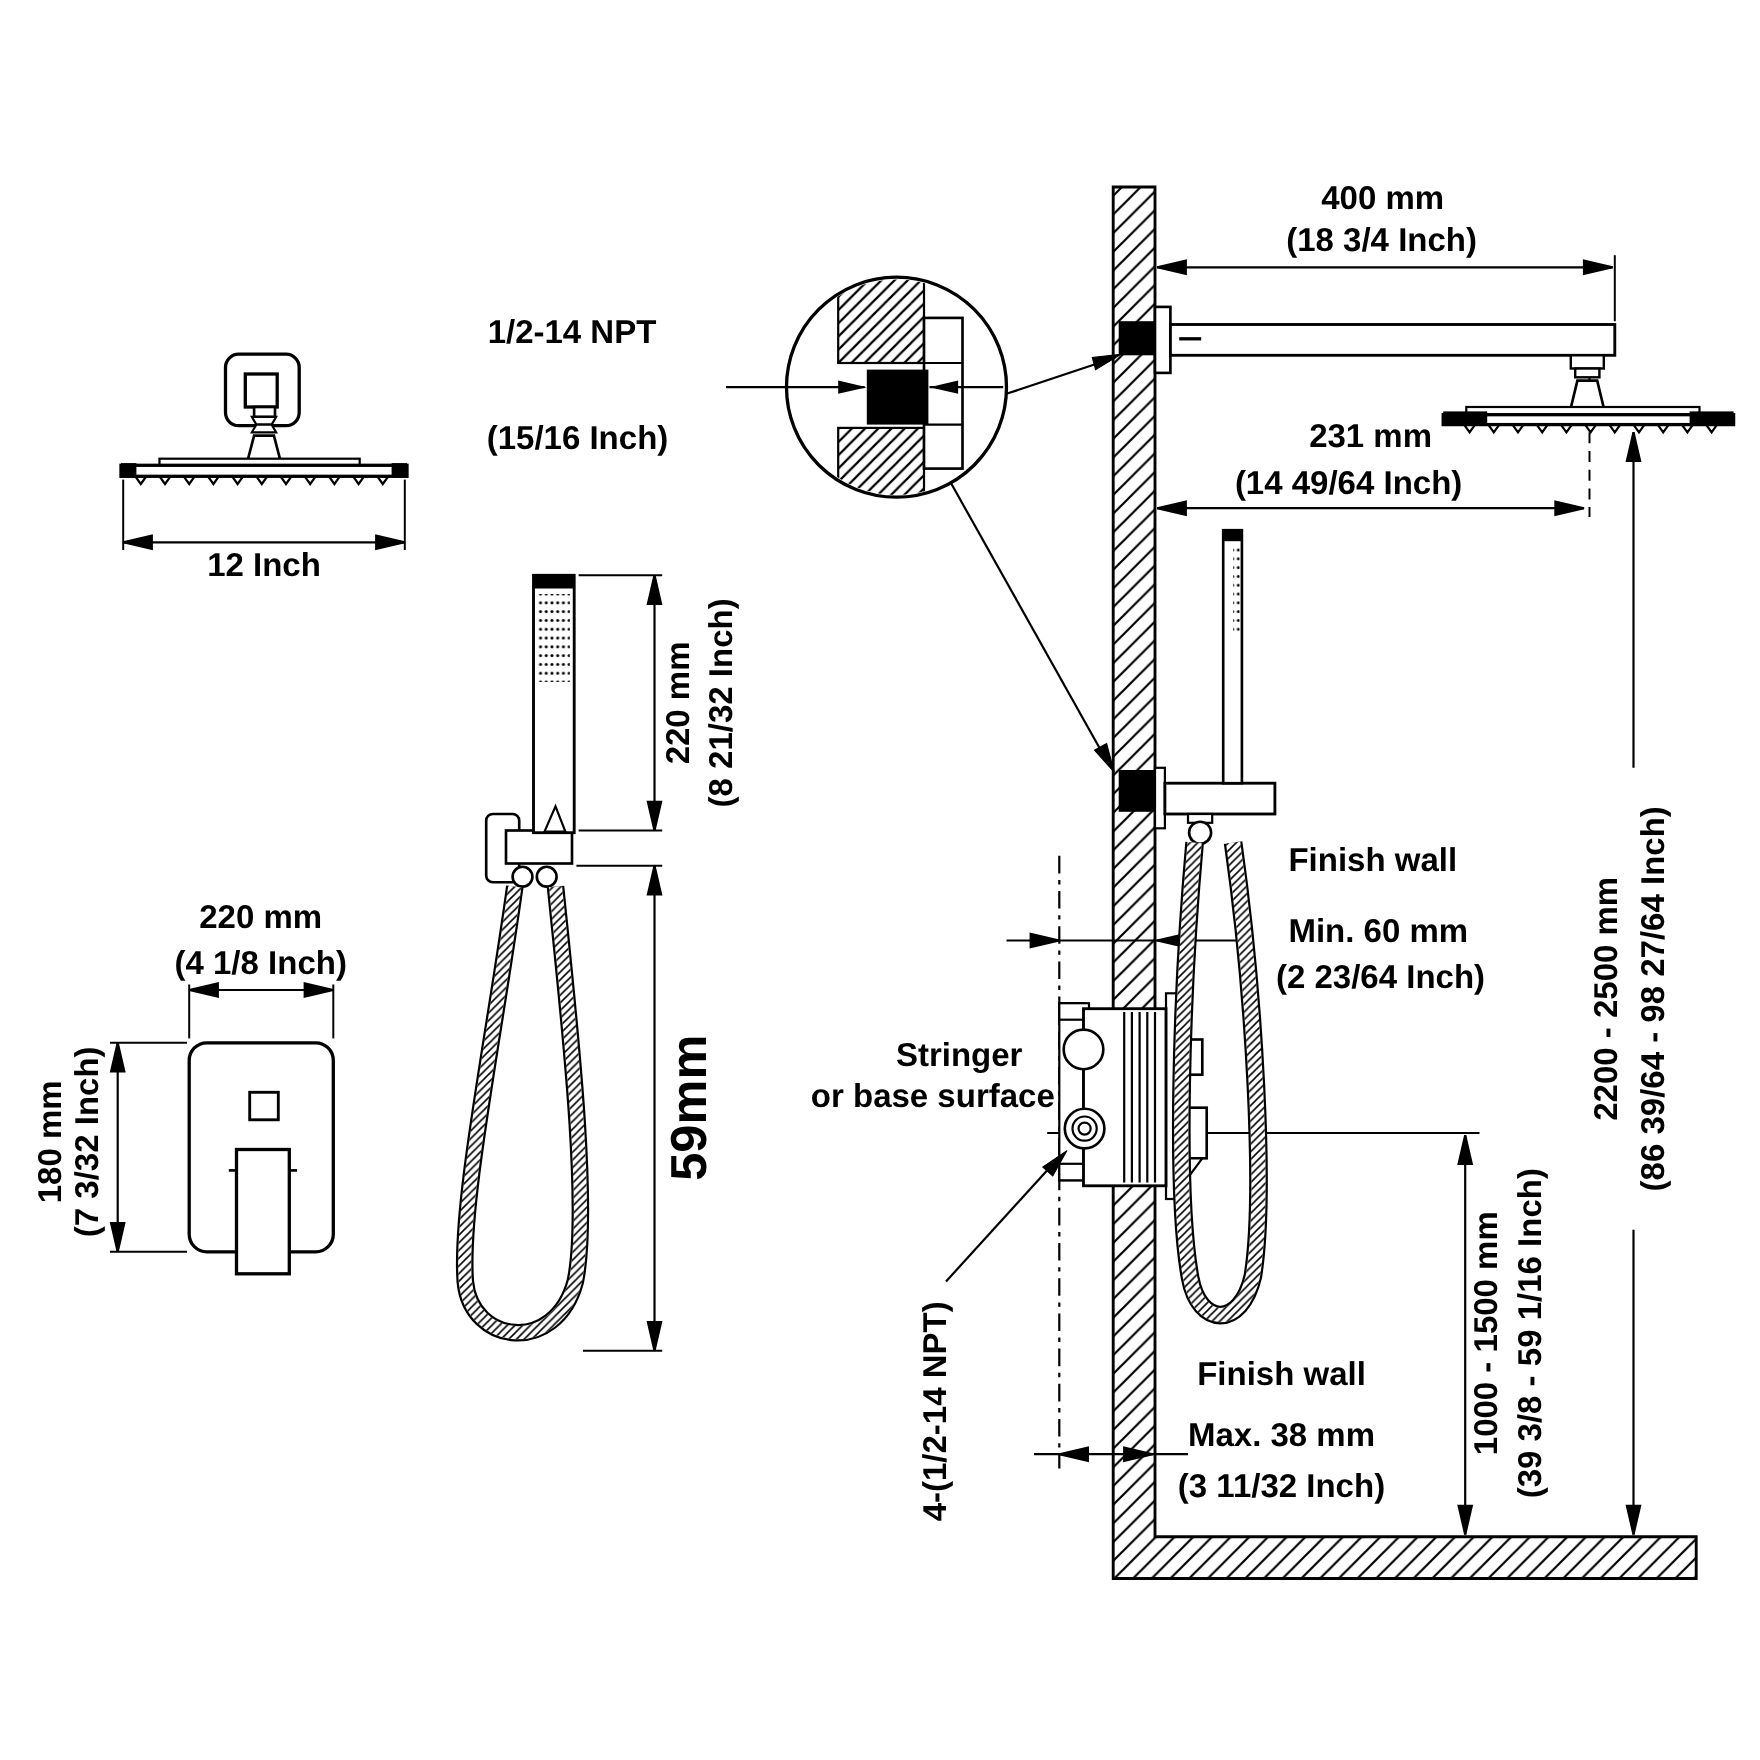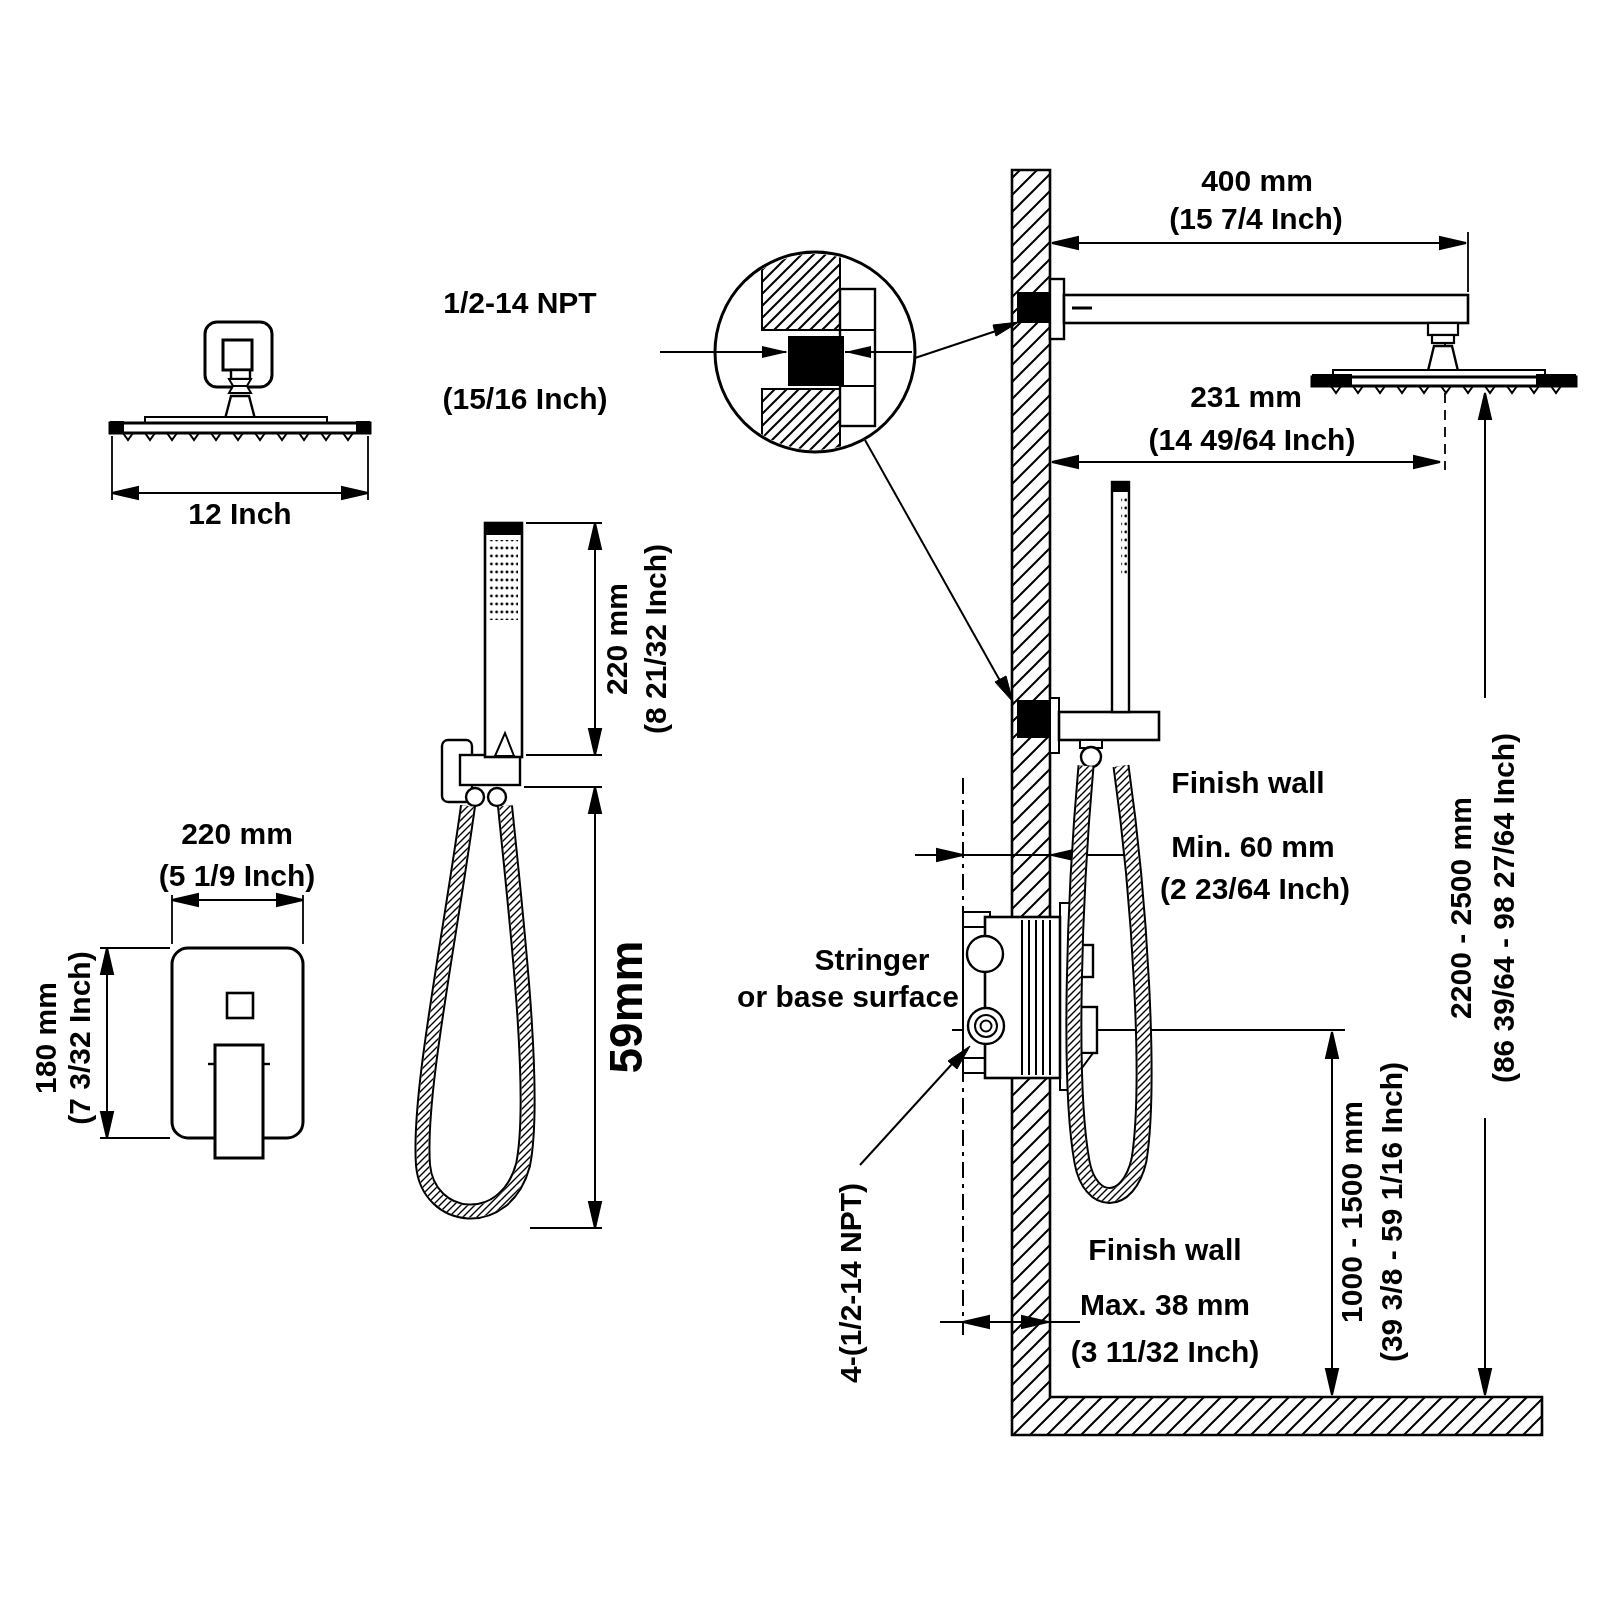--- a/index.html
+++ b/index.html
@@ -218,32 +218,32 @@
   <g stroke="#000" fill="#fff">
     <rect x="172" y="948" width="131" height="190" rx="16" stroke-width="3"></rect>
     <rect x="227" y="993" width="26" height="25" stroke-width="2.6"></rect>
     <rect x="215" y="1045" width="48" height="113" stroke-width="3"></rect>
     <line x1="208" y1="1064" x2="215" y2="1064" stroke-width="2.4"></line>
     <line x1="263" y1="1064" x2="270" y2="1064" stroke-width="2.4"></line>
   </g>
 </svg>
 
 <div class="label" style="left:1257px;top:181px">400 mm</div>
-<div class="label" style="left:1256px;top:219px">(15 7/4 Inch)</div>
+<div class="label" style="left:1256px;top:219px">(18 3/4 Inch)</div>
 
 <div class="label" style="left:1246px;top:397px">231 mm</div>
-<div class="label" style="left:1252px;top:440px">(14 49/64 Inch)</div>
+<div class="label" style="left:1226px;top:440px">(14 49/64 Inch)</div>
 
 <div class="label" style="left:520px;top:303px">1/2-14 NPT</div>
 <div class="label" style="left:525px;top:399px">(15/16 Inch)</div>
 
 <div class="label" style="left:240px;top:514px">12 Inch</div>
 
 <div class="label" style="left:237px;top:834px">220 mm</div>
-<div class="label" style="left:237px;top:876px">(5 1/9 Inch)</div>
+<div class="label" style="left:237px;top:876px">(4 1/8 Inch)</div>
 
 <div class="label rot rot2" style="left:63px;top:1038px;line-height:34px">
   <span class="l1">180 mm</span>
   <span class="l2">(7 3/32 Inch)</span>
 </div>
 
 <div class="label rot rot2" style="left:636px;top:639px;line-height:39px">
   <span class="l1">220 mm</span>
   <span class="l2">(8 21/32 Inch)</span>
 </div>

